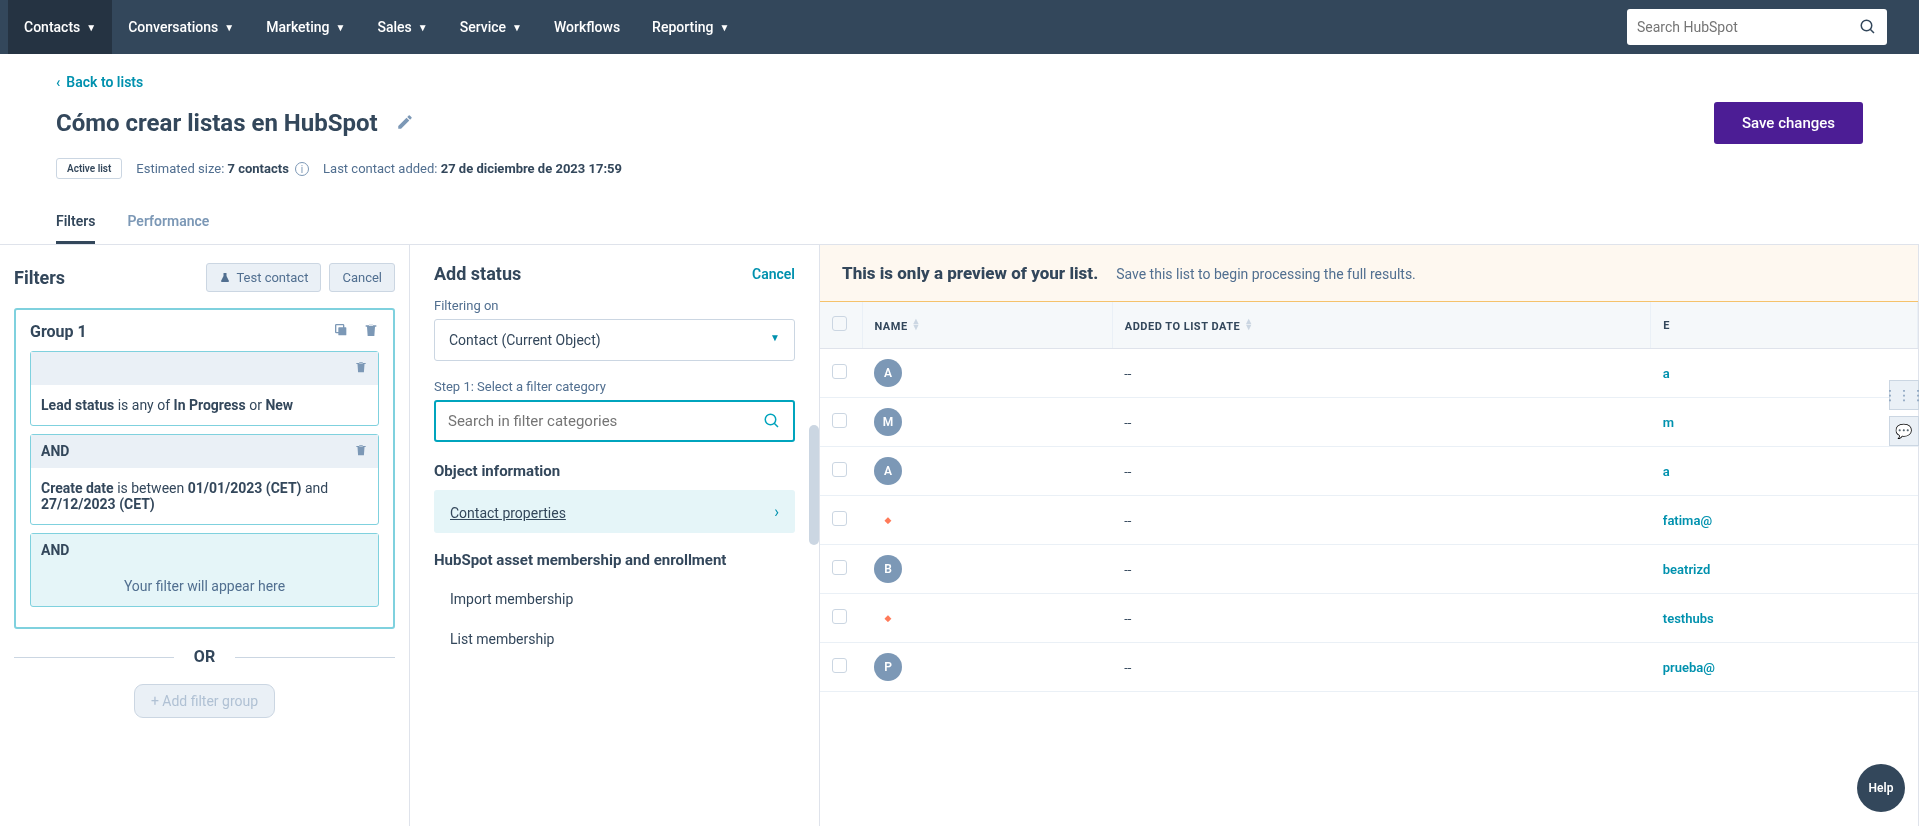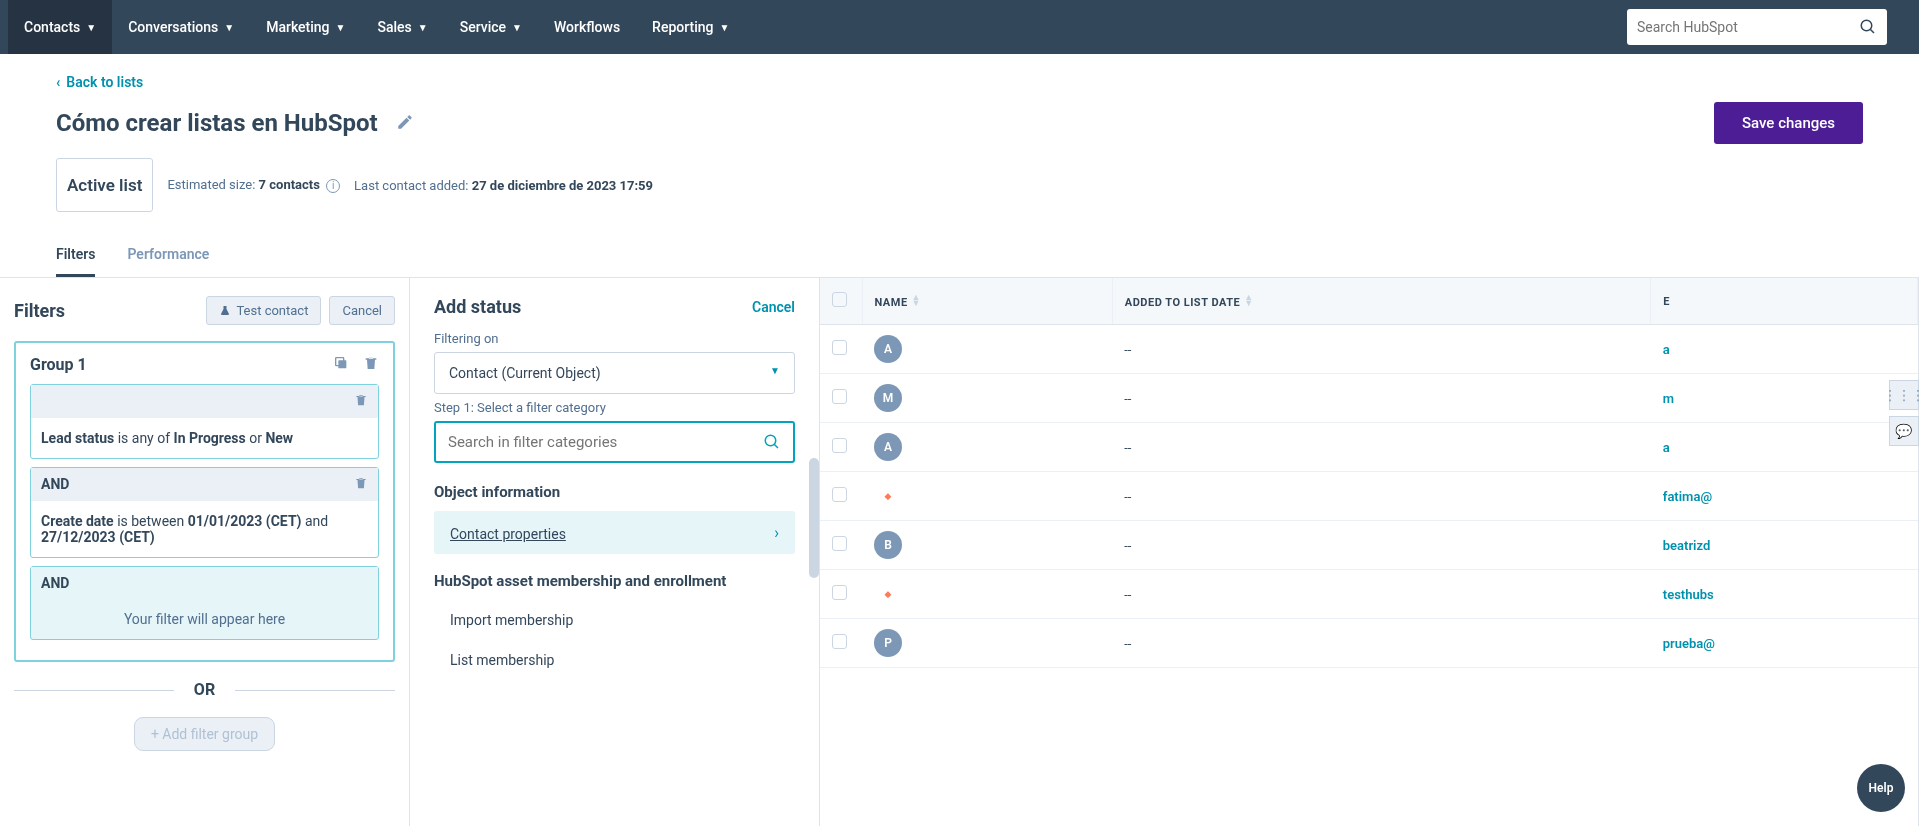--- a/index.html
+++ b/index.html
@@ -13,21 +13,21 @@
 .search-wrap input{border:none;outline:none;flex:1;font-size:14px}
 .search-wrap svg{width:18px;height:18px}
 .header{padding:20px 56px 0}
 .back{color:#0091ae;font-weight:600;display:inline-flex;align-items:center;gap:6px;cursor:pointer;margin-bottom:12px}
 .title-row{display:flex;align-items:center;justify-content:space-between}
 .title-left{display:flex;align-items:center;gap:18px}
 h1{font-size:24px;font-weight:700;color:#33475b}
 .edit-ic{color:#7c98b6;cursor:pointer}
 .save-btn{background:#4c1d95;color:#fff;border:none;border-radius:3px;padding:12px 28px;font-size:15px;font-weight:500;cursor:pointer}
 .meta-row{display:flex;align-items:center;gap:14px;margin-top:14px}
-.badge{border:1px solid #cbd6e2;padding:16px 10px;border-radius:3px;font-weight:600;font-size:17px}
+.badge{border:1px solid #cbd6e2;padding:4px 10px;border-radius:3px;font-weight:600;font-size:10px}
 .meta-txt{color:#516f90;font-size:13px}
 .meta-txt b{color:#33475b}
 .info-ic{display:inline-flex;width:14px;height:14px;border:1px solid #7c98b6;border-radius:50%;color:#7c98b6;font-size:10px;align-items:center;justify-content:center;margin-left:3px}
 .tabs{display:flex;gap:32px;margin-top:22px;border-bottom:1px solid #dfe3eb;padding-left:56px}
 .tab{padding:12px 0;font-weight:600;color:#7c98b6;cursor:pointer;border-bottom:3px solid transparent}
 .tab.active{color:#33475b;border-bottom-color:#33475b}
 .main{display:flex;height:calc(100vh - 230px)}
 .col{border-right:1px solid #dfe3eb;overflow-y:auto;position:relative}
 .col1{width:410px;padding:18px 14px}
 .col2{width:410px;padding:18px 24px 18px 24px}
@@ -48,21 +48,21 @@
 .placeholder-box{border:1px solid #7fd1de;border-radius:3px;background:#e5f5f8}
 .placeholder-box .fb-body{text-align:center;color:#516f90}
 .or-sep{text-align:center;font-weight:700;font-size:16px;margin:18px 0;color:#33475b;position:relative}
 .or-sep:before,.or-sep:after{content:"";position:absolute;top:50%;width:42%;height:1px;background:#cbd6e2}
 .or-sep:before{left:0}.or-sep:after{right:0}
 .add-group{display:block;margin:0 auto;background:#eaf0f6;border:1px solid #cbd6e2;color:#b0c1d4;padding:8px 16px;border-radius:9px;font-size:14px;cursor:pointer}
 .addfilter-hdr{display:flex;justify-content:space-between;align-items:center;margin-bottom:14px}
 .addfilter-hdr h3{font-size:18px;font-weight:700}
 .link{color:#0091ae;font-weight:600;cursor:pointer}
 .label{font-size:13px;color:#516f90;margin-bottom:6px;display:block}
-.select{border:1px solid #cbd6e2;border-radius:3px;padding:12px 14px;display:flex;justify-content:space-between;align-items:flex-start;cursor:pointer;margin-bottom:6px}
+.select{border:1px solid #cbd6e2;border-radius:3px;padding:12px 14px;display:flex;justify-content:space-between;align-items:flex-start;cursor:pointer;margin-bottom:18px}
 .select .chev{color:#0091ae}
 .search-cat{border:2px solid #00a4bd;border-radius:3px;padding:10px 12px;display:flex;align-items:center;margin-bottom:20px}
 .search-cat input{border:none;outline:none;flex:1;font-size:15px}
 .cat-section h5{font-size:15px;font-weight:700;margin-bottom:10px}
 .cat-item{padding:12px 16px;border-radius:3px;cursor:pointer;display:flex;justify-content:space-between;align-items:flex-end;font-size:14px}
 .cat-item.hl{background:#e5f5f8}
 .cat-item.hl .cat-label{text-decoration:underline;color:#33475b}
 .cat-item .arr{color:#0091ae;font-size:16px}
 .preview-banner{background:#fef8f0;padding:18px 22px;display:flex;align-items:baseline;gap:18px;border-bottom:1px solid #f5c26b}
 .preview-banner h4{font-size:17px;font-weight:800}
@@ -254,20 +254,24 @@
         <span>Import membership</span>
       </div>
       <div class="cat-item">
         <span>List membership</span>
       </div>
     </div>
     <div class="col-scroll"></div>
   </div>
 
   <div class="col col3">
+    <div class="preview-banner">
+      <h4>This is only a preview of your list.</h4>
+      <span>Save this list to begin processing the full results.</span>
+    </div>
     <div class="tbl">
       <table>
         <thead>
           <tr>
             <th style="width:42px"><span class="chk"></span></th>
             <th><span>NAME</span><span class="sort">▲<br>▼</span></th>
             <th><span>ADDED TO LIST DATE</span><span class="sort">▲<br>▼</span></th>
             <th><span>E</span></th>
           </tr>
         </thead>

